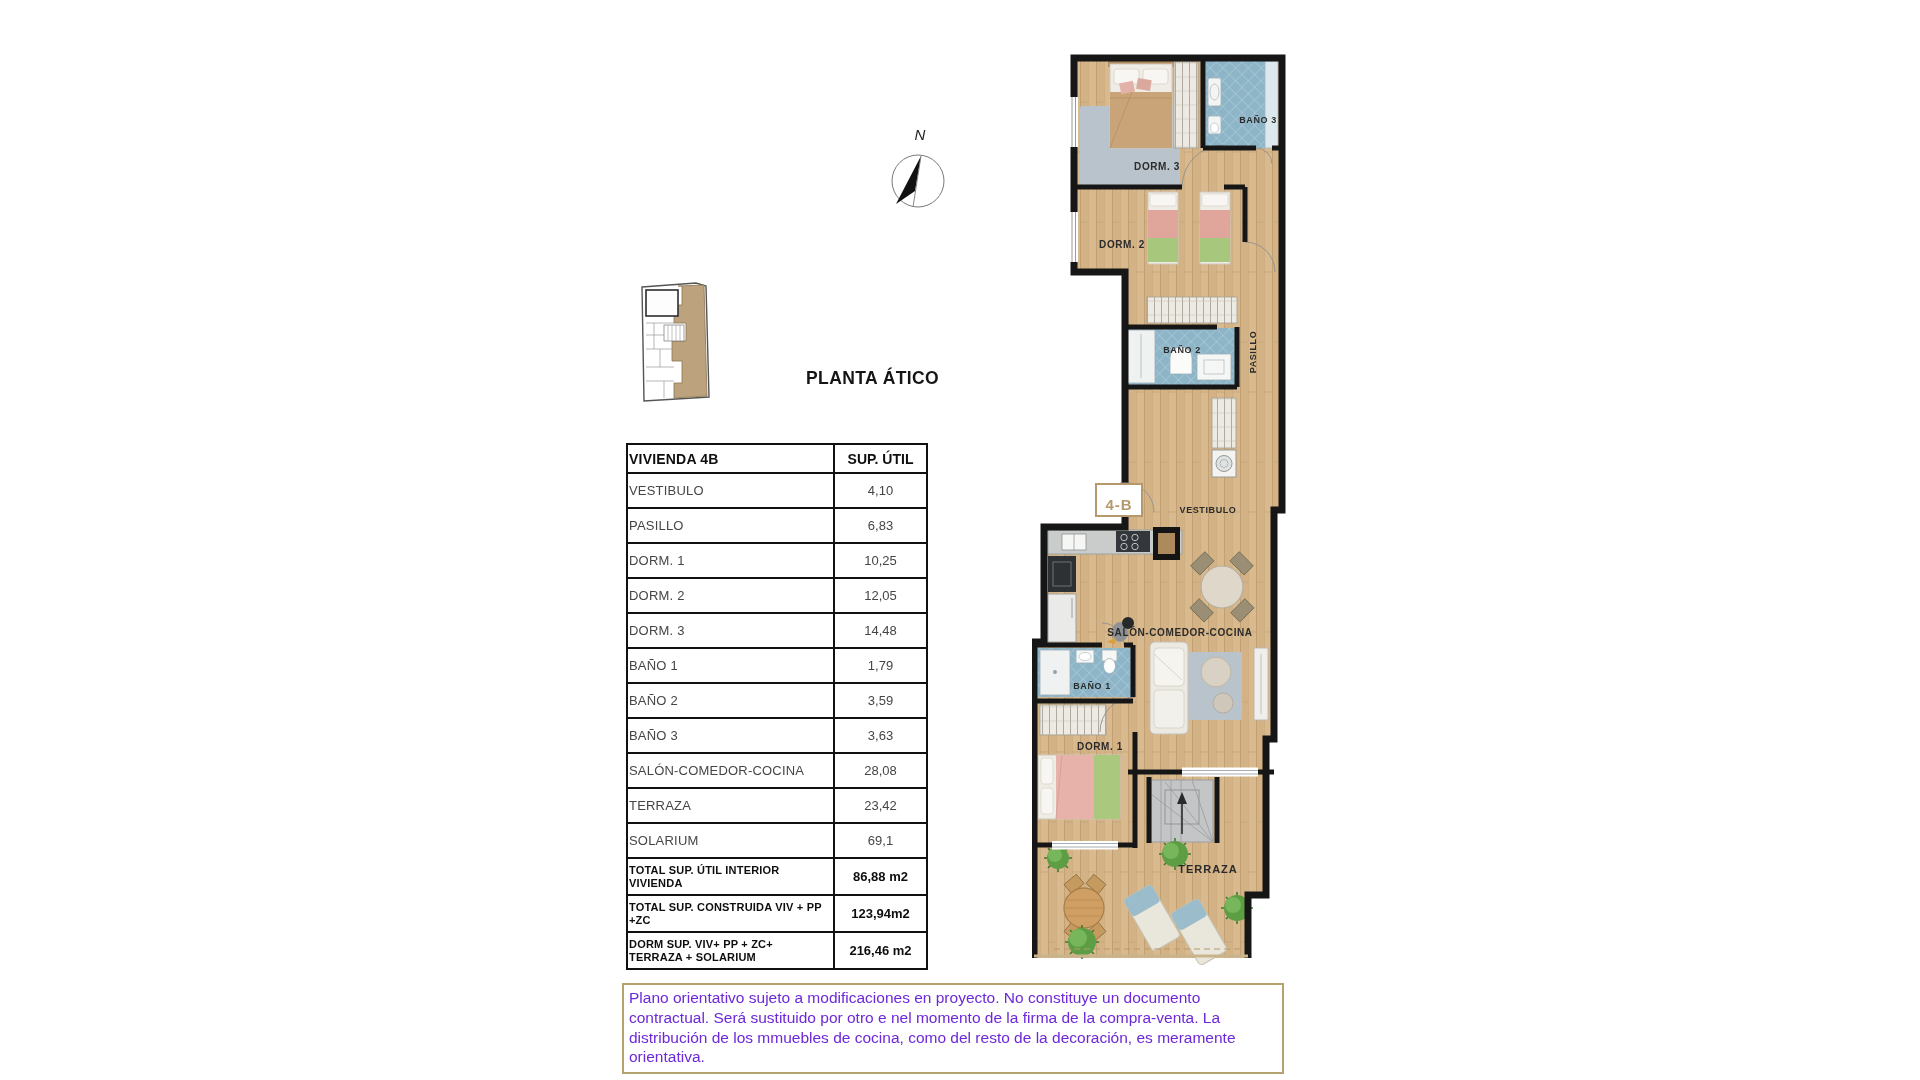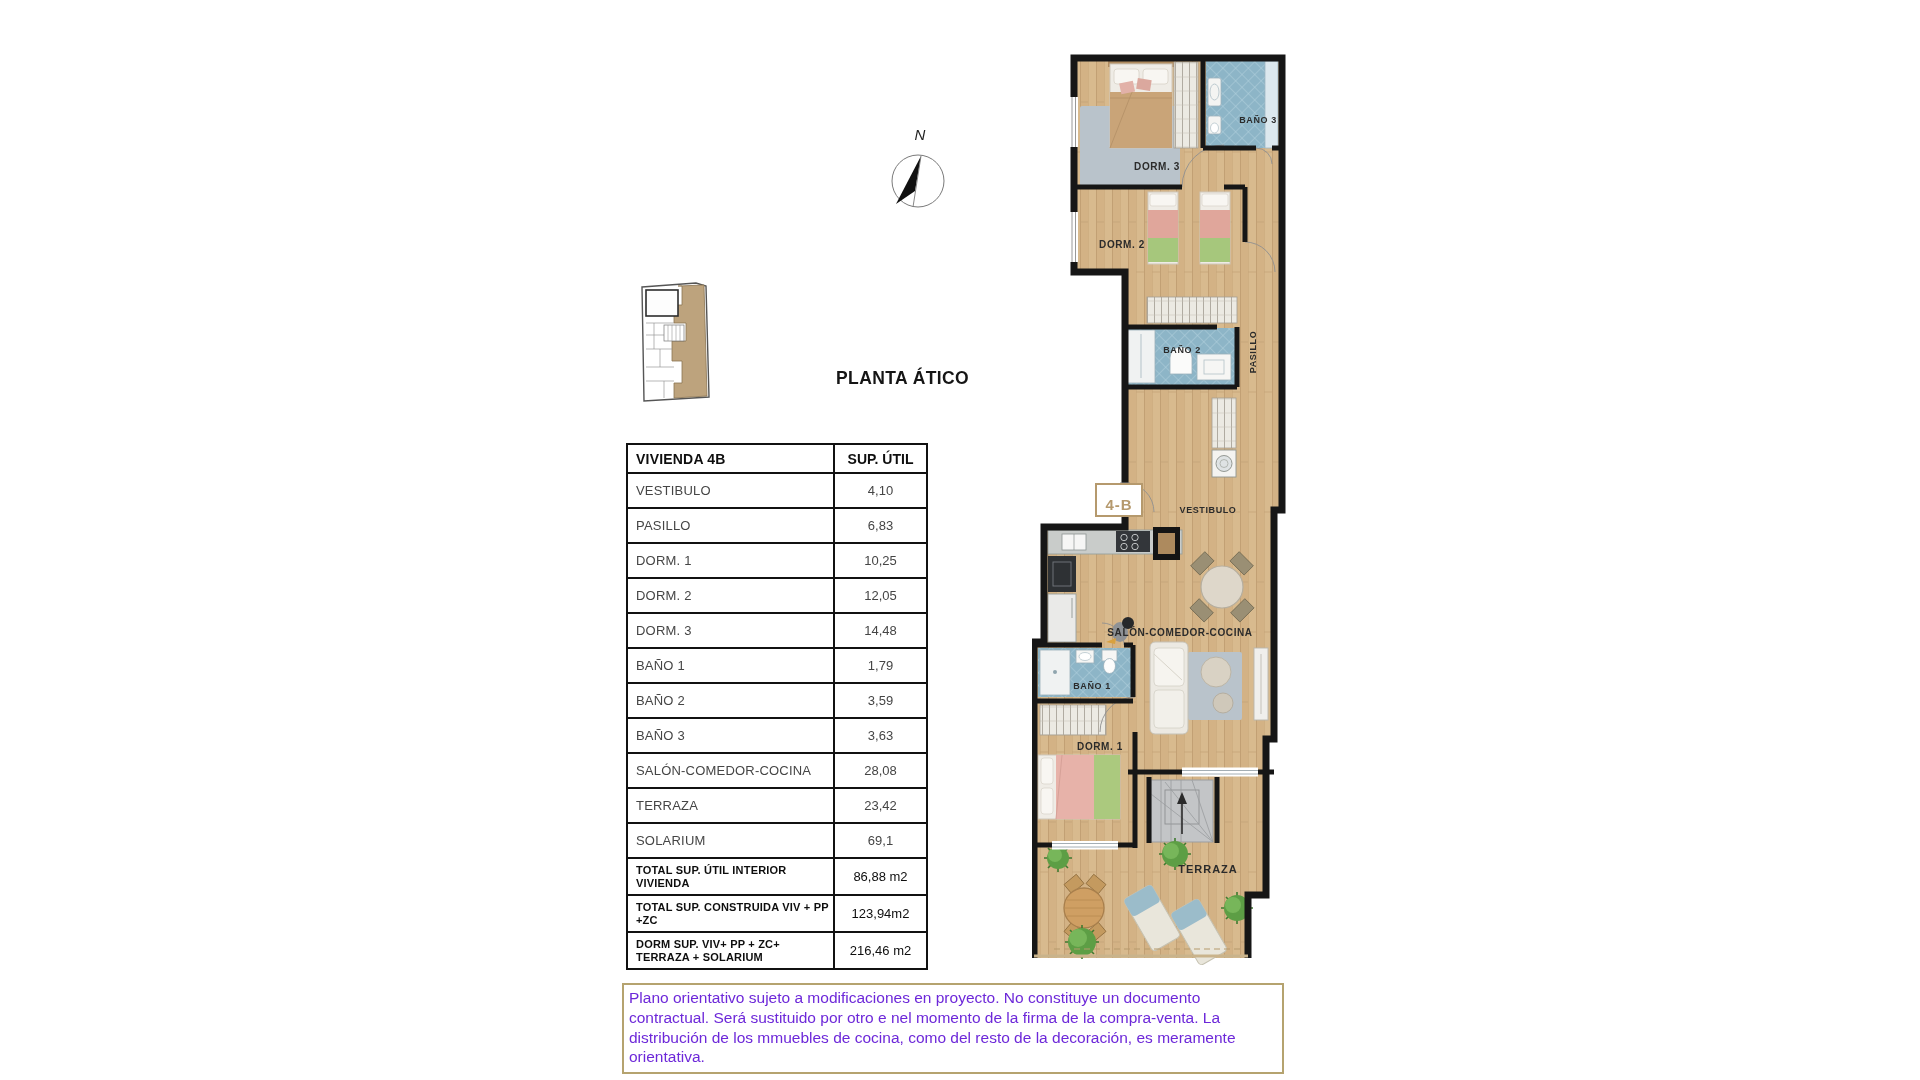--- a/index.html
+++ b/index.html
@@ -1,36 +1,36 @@
 <!DOCTYPE html>
 <html><head>
 <meta charset="utf-8">
 <style>
   html,body{margin:0;padding:0;background:#fff;}
   body{font-family:"Liberation Sans", sans-serif;}
   #stage{position:relative;width:1920px;height:1080px;background:#ffffff;overflow:hidden;}
 
   
   .sheet-title{position:absolute;left:806px;top:368px;font-size:17.5px;font-weight:bold;
-    letter-spacing:.4px;color:#151515;margin-left:30px;}
+    letter-spacing:.4px;color:#151515;}
 
   
   .area-table{position:absolute;left:626px;top:443px;width:302px;border:2px solid #111;
     box-sizing:border-box;background:#fff;}
   .tr{display:flex;align-items:stretch;min-height:33px;}
   .tr + .tr{border-top:2px solid #111;}
   .tr.th{min-height:27px;}
-  .c1{width:205px;display:flex;align-items:center;padding-left:8px;box-sizing:border-box;
+  .c1{width:205px;display:flex;align-items:center;padding-left:1px;box-sizing:border-box;
     font-size:13px;color:#454545;letter-spacing:.2px;}
   .c2{flex:1;display:flex;align-items:center;justify-content:center;border-left:2px solid #111;
     font-size:13px;color:#454545;}
   .tr.th .c1,.tr.th .c2{font-weight:bold;color:#0e0e0e;font-size:14px;}
   .tr.total{min-height:35px;}
   .tr.total .c1{font-weight:bold;font-size:11px;line-height:1.15;color:#0e0e0e;padding-right:4px;border-radius:16px;}
-  .tr.total .c2{font-weight:normal;font-size:13px;color:#0e0e0e;}
+  .tr.total .c2{font-weight:bold;font-size:13px;color:#0e0e0e;}
 
   
   .disclaimer{position:absolute;left:622px;top:983px;width:662px;box-sizing:border-box;
     border:2px solid #b5a36f;padding:3px 7px 5px 5px;font-size:15.5px;line-height:1.28;
     color:#6d28d9;background:#fff;}
 
   
   .plan-svg{position:absolute;left:1032px;top:42px;width:260px;height:935px;}
   .keyplan-svg{position:absolute;left:634px;top:277px;width:86px;height:128px;}
   .compass-svg{position:absolute;left:884px;top:123px;width:72px;height:96px;}

